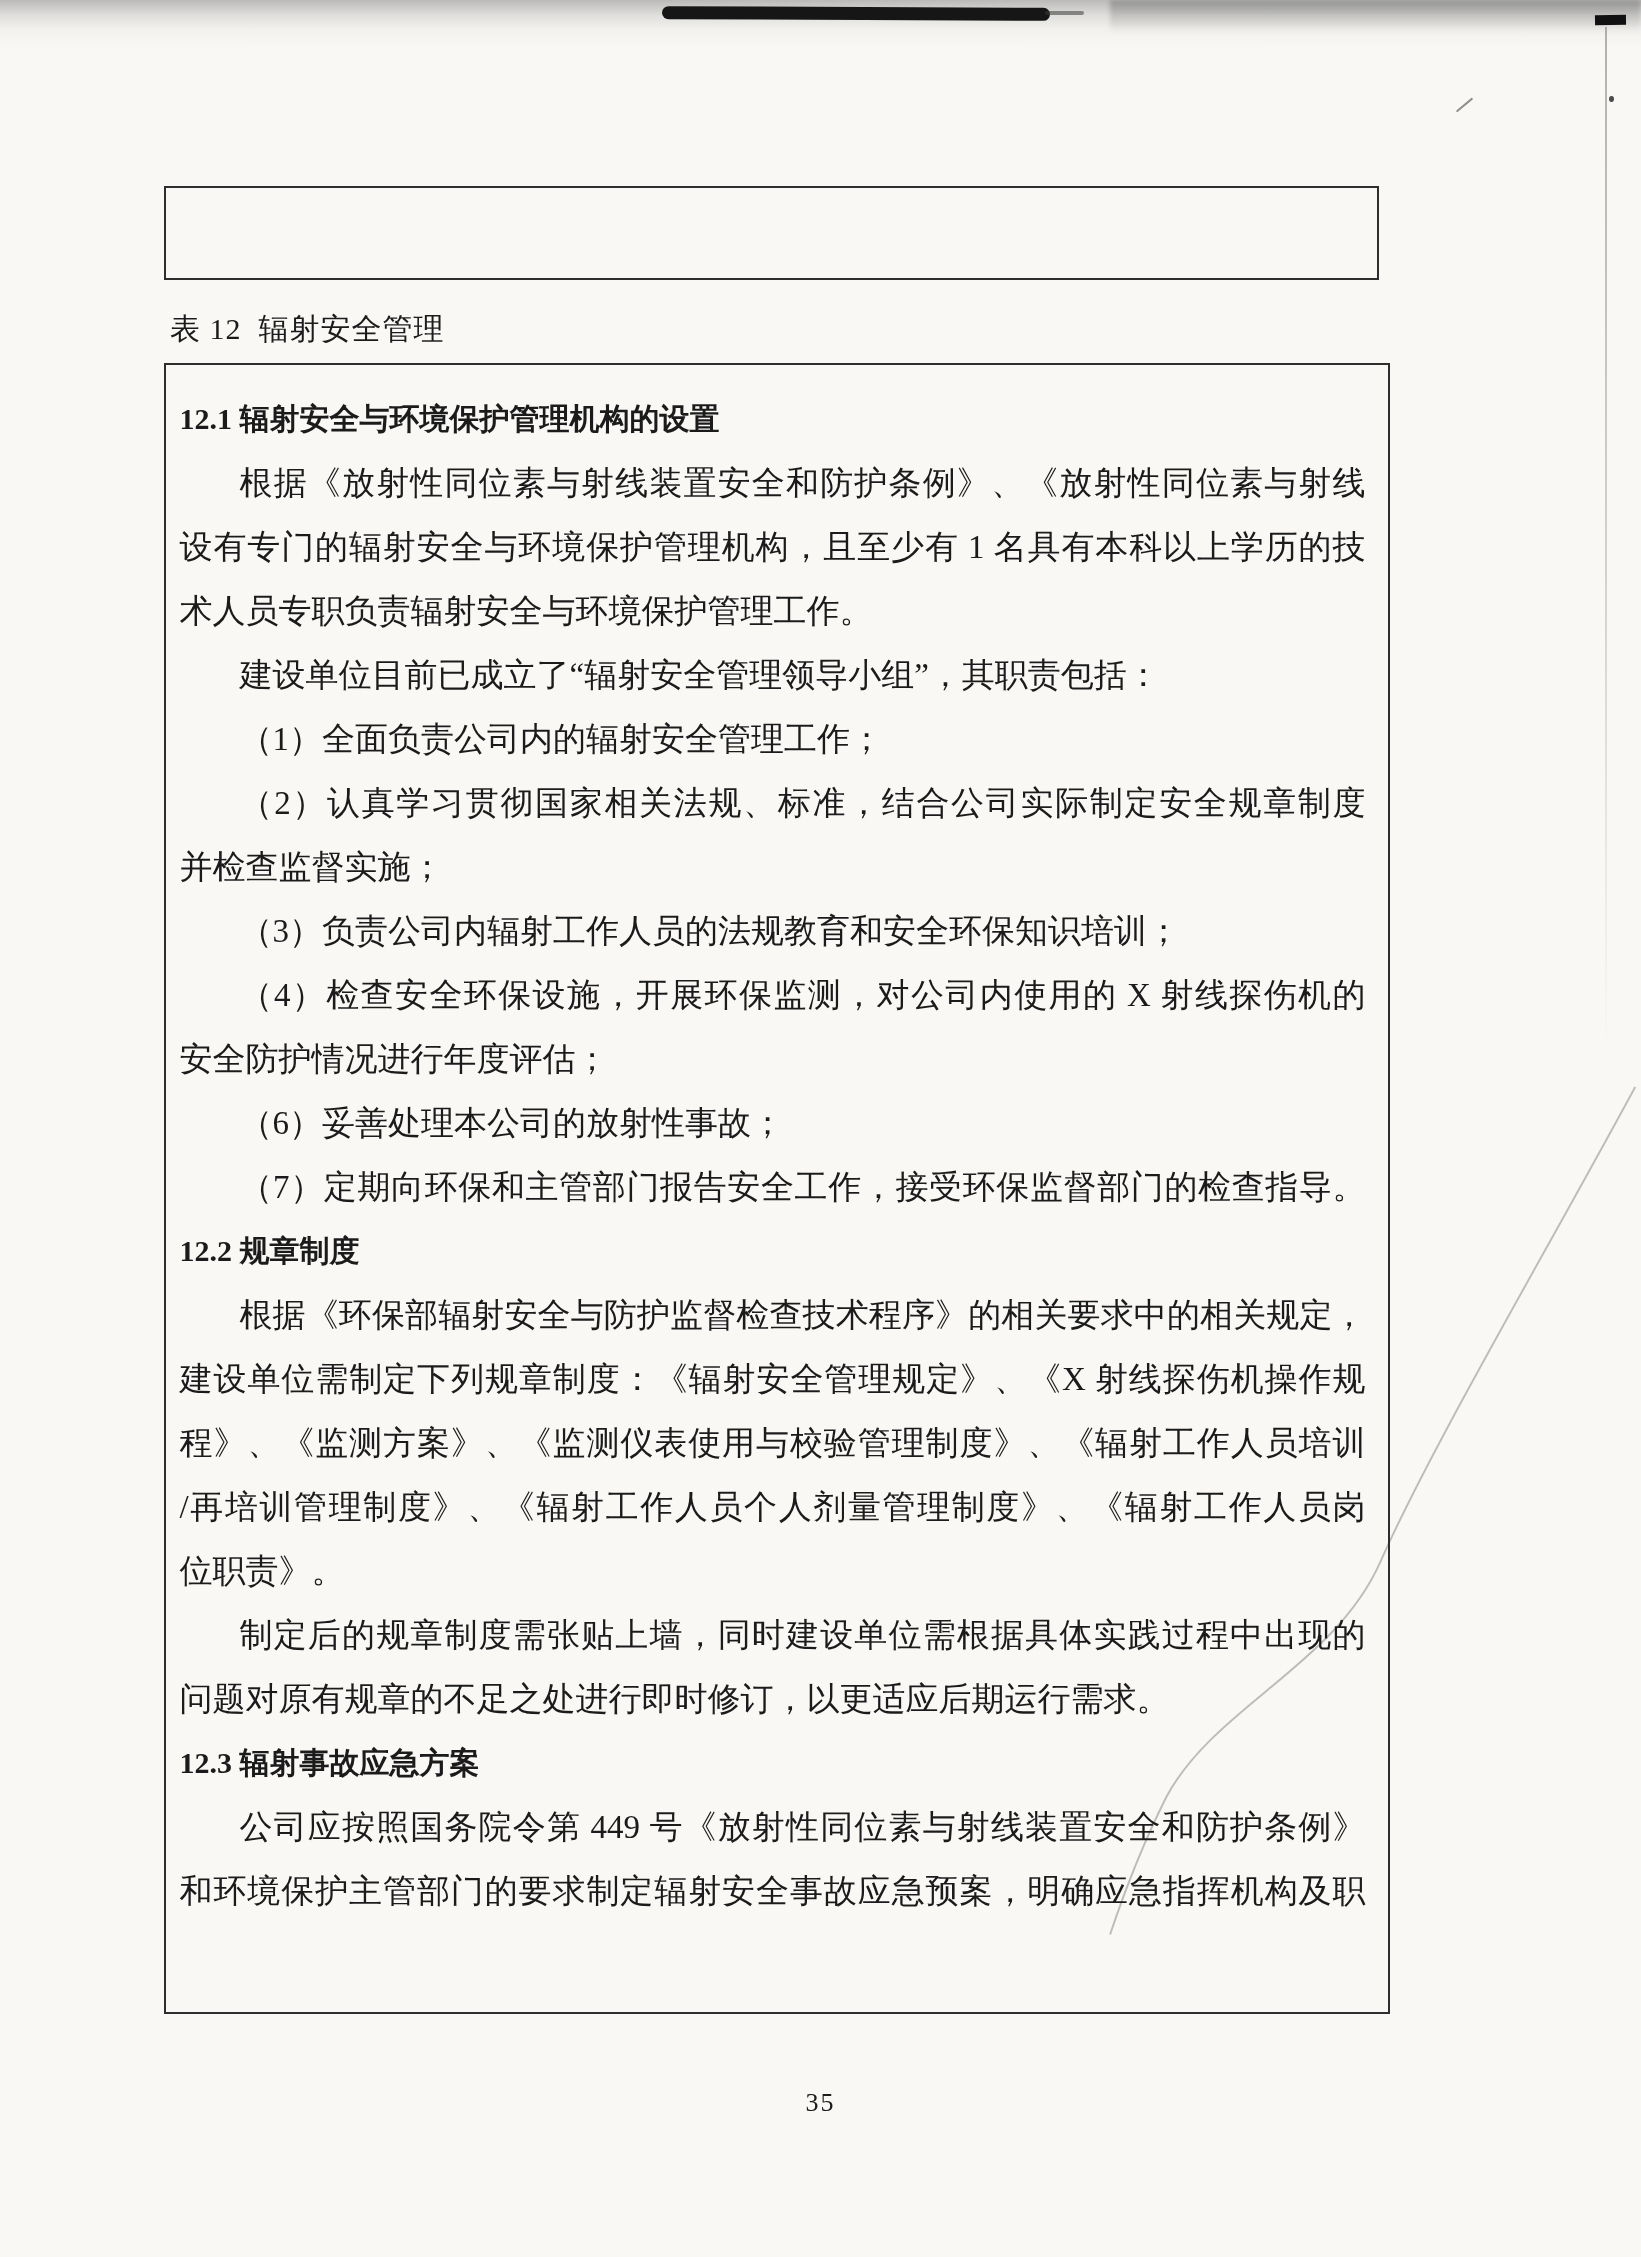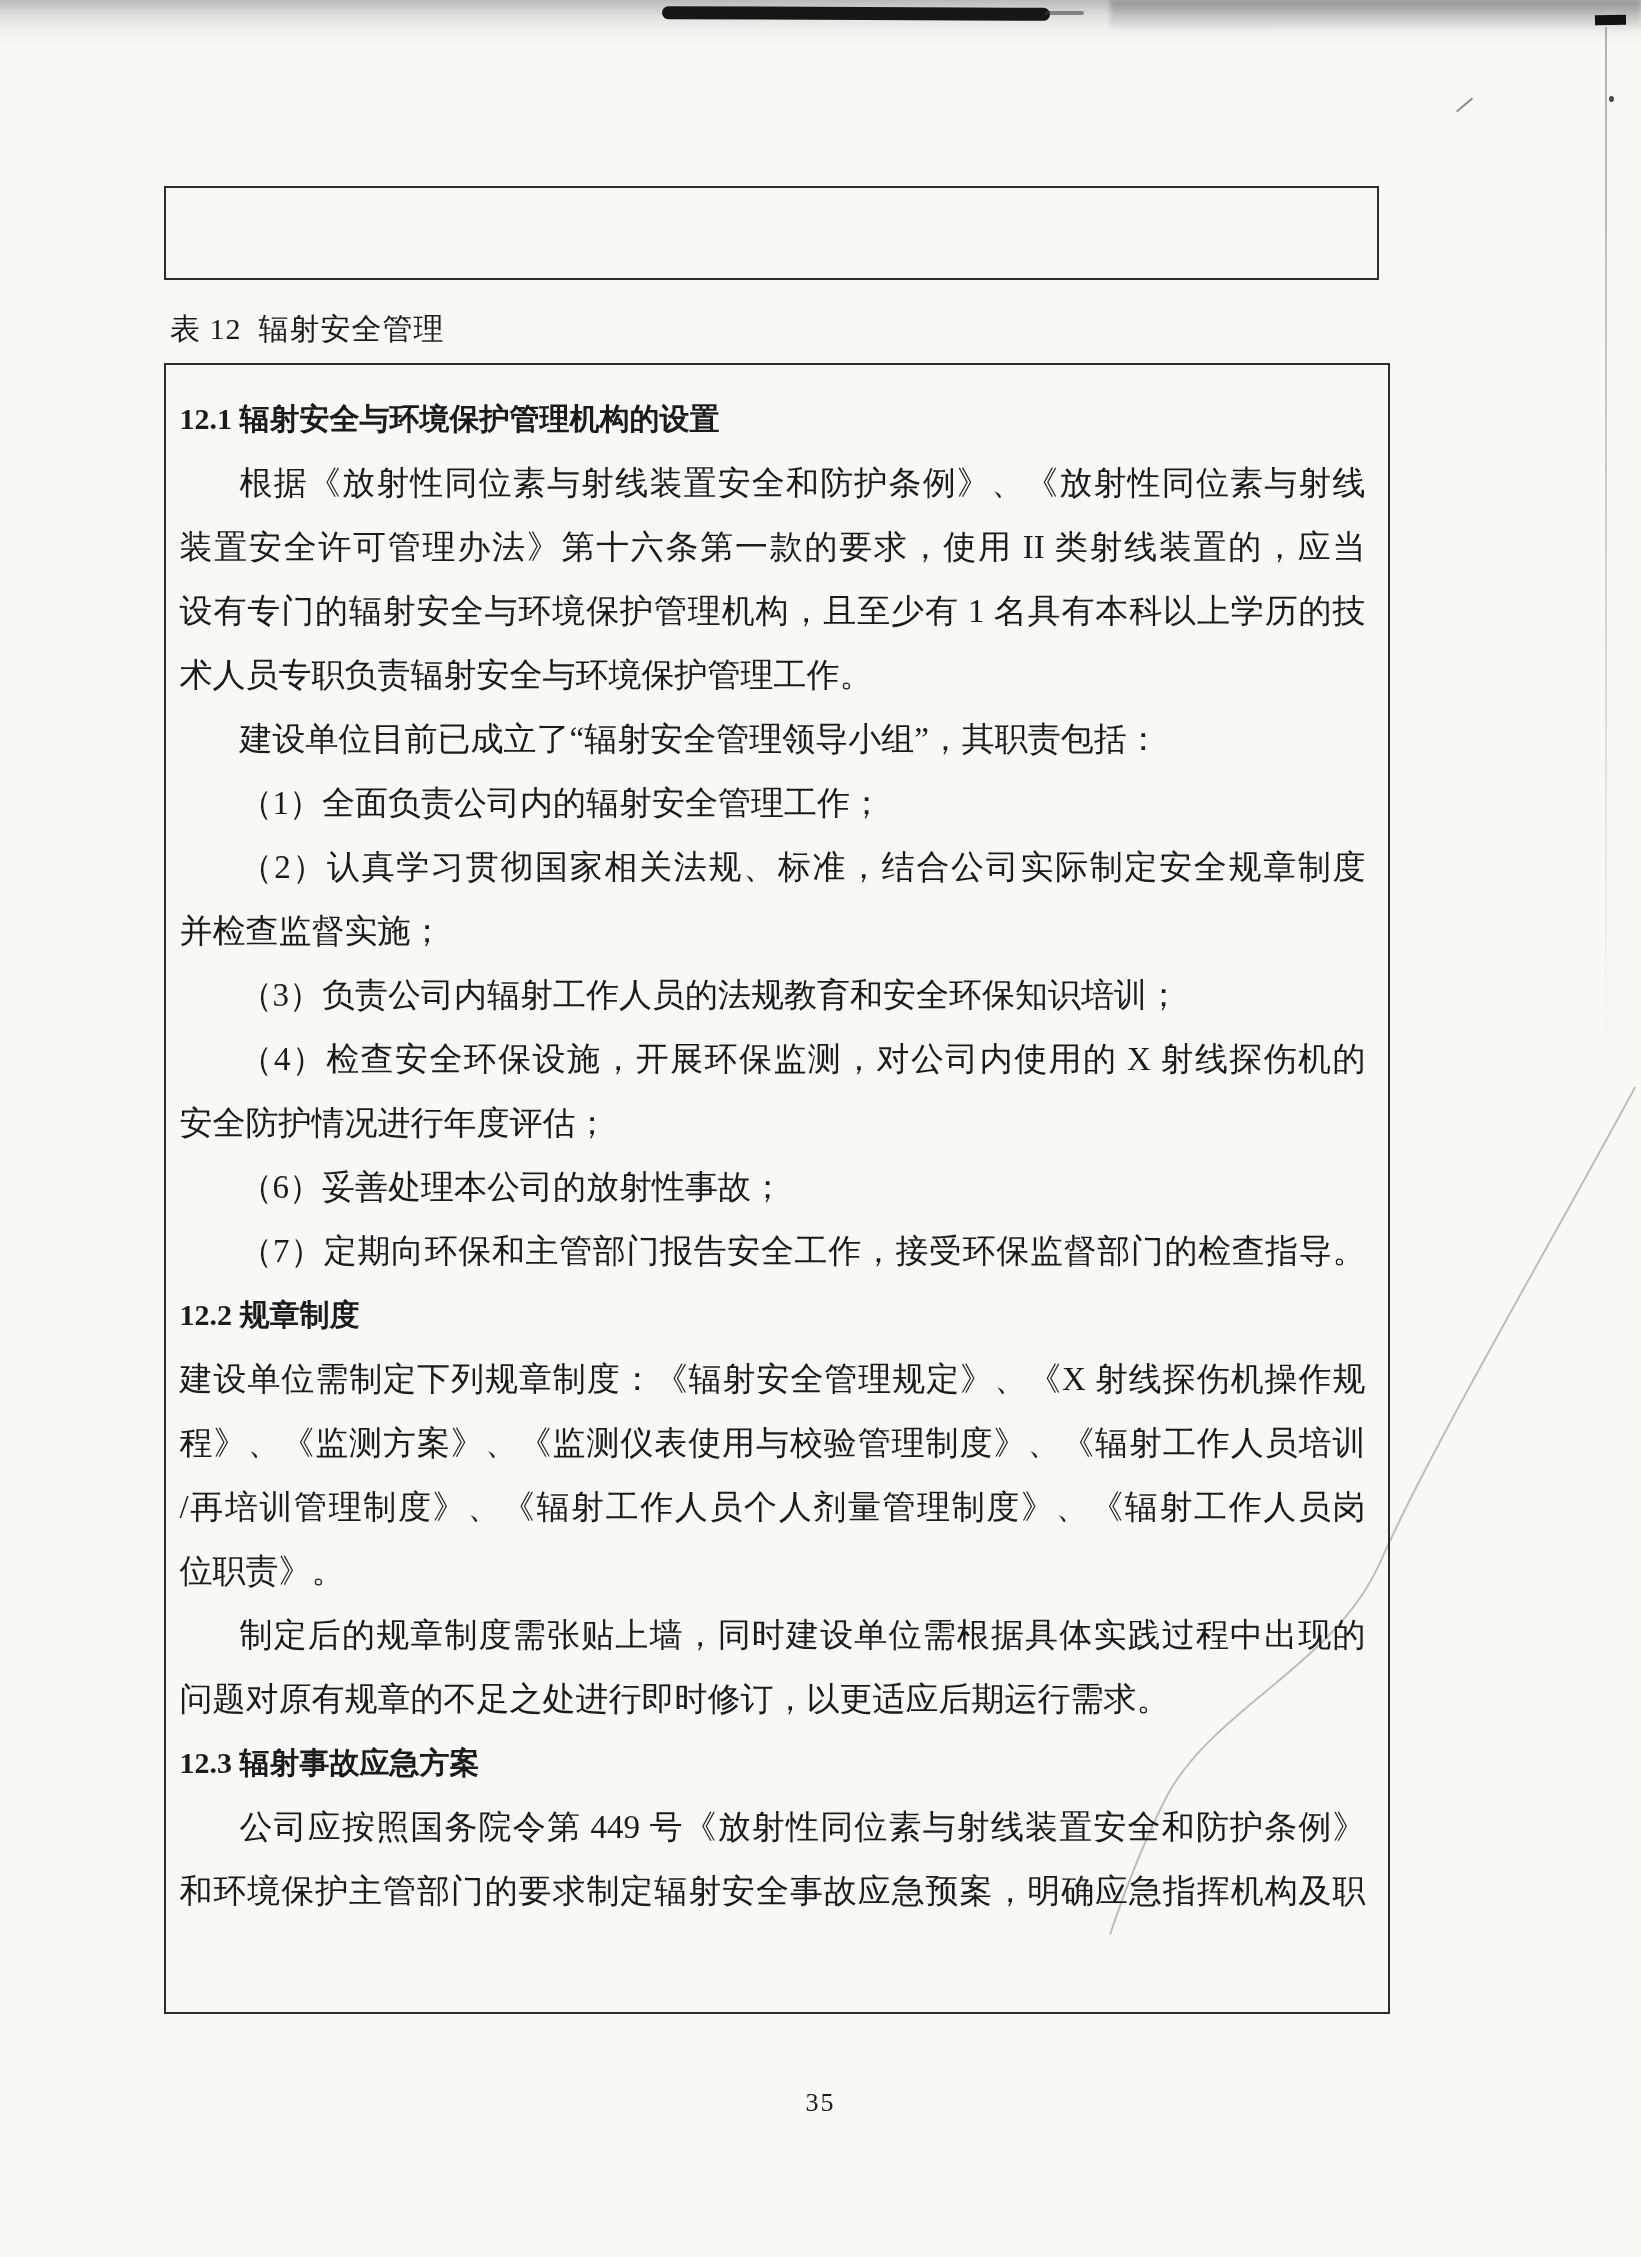--- a/index.html
+++ b/index.html
@@ -92,33 +92,33 @@
 </svg>
 
 <div class="empty-box"></div>
 
 <div class="caption">表 12  辐射安全管理</div>
 
 <div class="table-box">
   <div class="table-lines">
       <div class="line heading">12.1  辐射安全与环境保护管理机构的设置</div>
       <div class="line indent justify">根据《放射性同位素与射线装置安全和防护条例》、《放射性同位素与射线</div>
-      <div class="line justify">装置安全许可管理办法》第十六条第一款的要求，使用 II 类射线装置的，应当</div>
       <div class="line justify">设有专门的辐射安全与环境保护管理机构，且至少有 1 名具有本科以上学历的技</div>
       <div class="line">术人员专职负责辐射安全与环境保护管理工作。</div>
       <div class="line indent">建设单位目前已成立了“辐射安全管理领导小组”，其职责包括：</div>
       <div class="line indent">（1）全面负责公司内的辐射安全管理工作；</div>
       <div class="line indent justify">（2）认真学习贯彻国家相关法规、标准，结合公司实际制定安全规章制度</div>
       <div class="line">并检查监督实施；</div>
       <div class="line indent">（3）负责公司内辐射工作人员的法规教育和安全环保知识培训；</div>
       <div class="line indent justify">（4）检查安全环保设施，开展环保监测，对公司内使用的 X 射线探伤机的</div>
       <div class="line">安全防护情况进行年度评估；</div>
       <div class="line indent">（6）妥善处理本公司的放射性事故；</div>
       <div class="line indent justify">（7）定期向环保和主管部门报告安全工作，接受环保监督部门的检查指导。</div>
       <div class="line heading">12.2  规章制度</div>
+      <div class="line indent justify">根据《环保部辐射安全与防护监督检查技术程序》的相关要求中的相关规定，</div>
       <div class="line justify">建设单位需制定下列规章制度：《辐射安全管理规定》、《X 射线探伤机操作规</div>
       <div class="line justify">程》、《监测方案》、《监测仪表使用与校验管理制度》、《辐射工作人员培训</div>
       <div class="line justify">/再培训管理制度》、《辐射工作人员个人剂量管理制度》、《辐射工作人员岗</div>
       <div class="line">位职责》。</div>
       <div class="line indent justify">制定后的规章制度需张贴上墙，同时建设单位需根据具体实践过程中出现的</div>
       <div class="line">问题对原有规章的不足之处进行即时修订，以更适应后期运行需求。</div>
       <div class="line heading">12.3  辐射事故应急方案</div>
       <div class="line indent justify">公司应按照国务院令第 449 号《放射性同位素与射线装置安全和防护条例》</div>
       <div class="line justify">和环境保护主管部门的要求制定辐射安全事故应急预案，明确应急指挥机构及职</div>
     </div>

